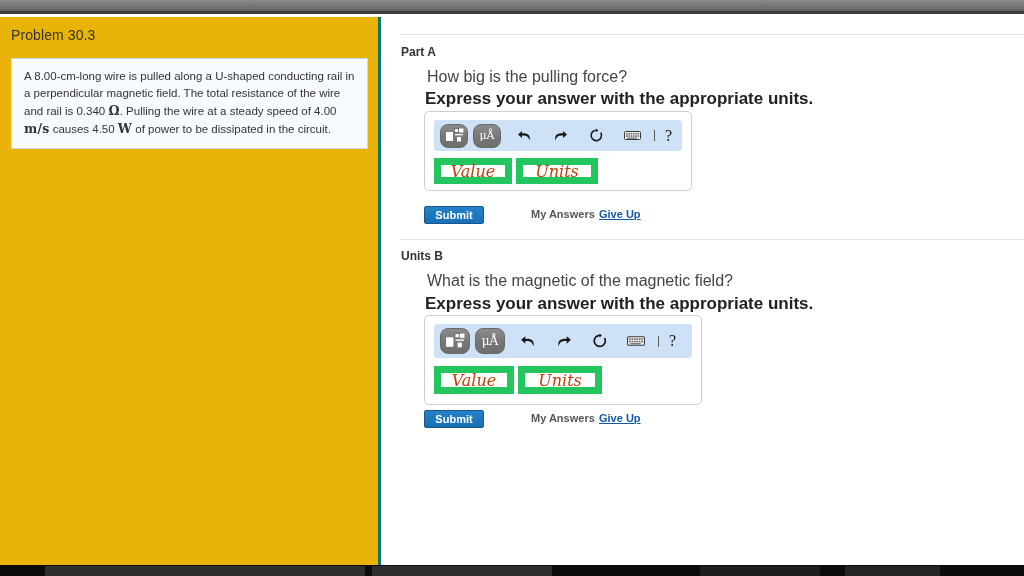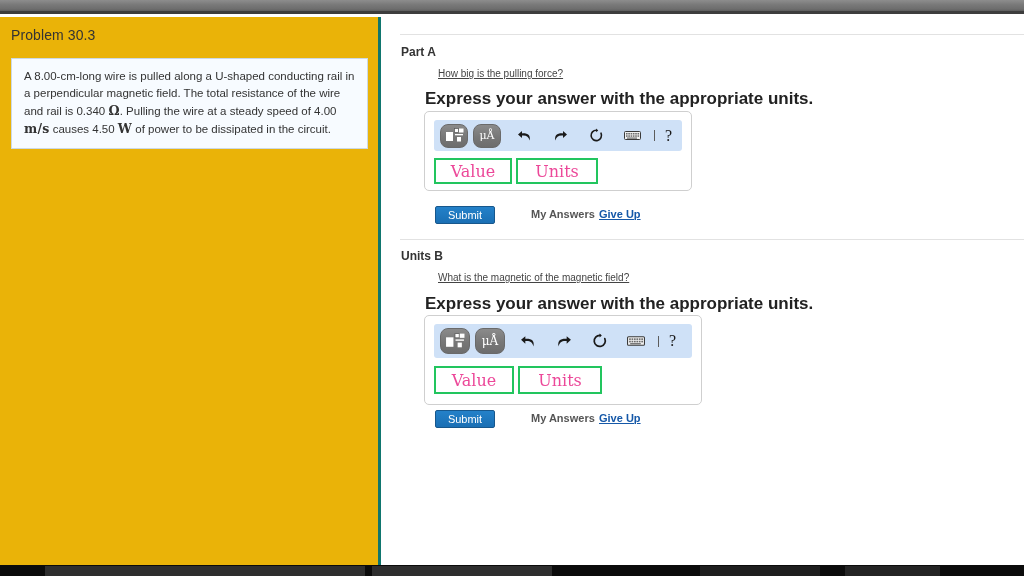--- a/index.html
+++ b/index.html
@@ -107,24 +107,23 @@
   .part-block { position: absolute; left: 0; width: 642px; }
   .part-label {
     position: absolute;
     left: 19px;
     font-size: 12px;
     font-weight: bold;
     color: #333333;
   }
   .part-question {
     position: absolute;
-    left: 56px;
-    font-size: 10px;
+    left: 45px;
+    font-size: 16px;
     color: #444444;
-    text-decoration: underline;
   }
   .part-instruction {
     position: absolute;
     left: 43px;
     font-size: 17px;
     font-weight: bold;
     color: #222222;
   }
 
   
@@ -181,54 +180,54 @@
     font-size: 16px;
     color: #1a1a1a;
     margin-left: 4px;
     cursor: pointer;
     line-height: 1;
   }
 
   .field-row { margin-top: 7px; display: flex; }
   .answer-field {
     height: 26px;
-    border: 2px solid #22c55e;
+    border: 7px solid #22c55e;
     box-sizing: border-box;
     background: #ffffff;
     display: flex;
     align-items: center;
     justify-content: center;
     font-family: "DejaVu Serif", "Liberation Serif", serif;
+    font-style: italic;
     font-size: 16px;
-    color: #ec4899;
+    color: #c2410c;
     cursor: text;
   }
   .field-value { width: 78px; }
   .field-units { width: 82px; margin-left: 4px; }
 
   
   .submit-row { position: absolute; left: 0; width: 642px; height: 20px; }
   .submit-button {
     position: absolute;
     left: 42px;
     top: 0;
     width: 60px;
     height: 18px;
     background: linear-gradient(to bottom, #2481c9 0%, #1a6fb4 100%);
     border: 1px solid #17578c;
     border-radius: 2px;
     color: #ffffff;
     font-size: 11px;
-    font-weight: normal;
+    font-weight: bold;
     display: flex;
     align-items: center;
     justify-content: center;
     cursor: pointer;
     box-sizing: border-box;
-    margin-left: 11px;
   }
   .my-answers {
     position: absolute;
     left: 149px;
     top: 2px;
     font-size: 11px;
     font-weight: bold;
     color: #555555;
     cursor: pointer;
   }

